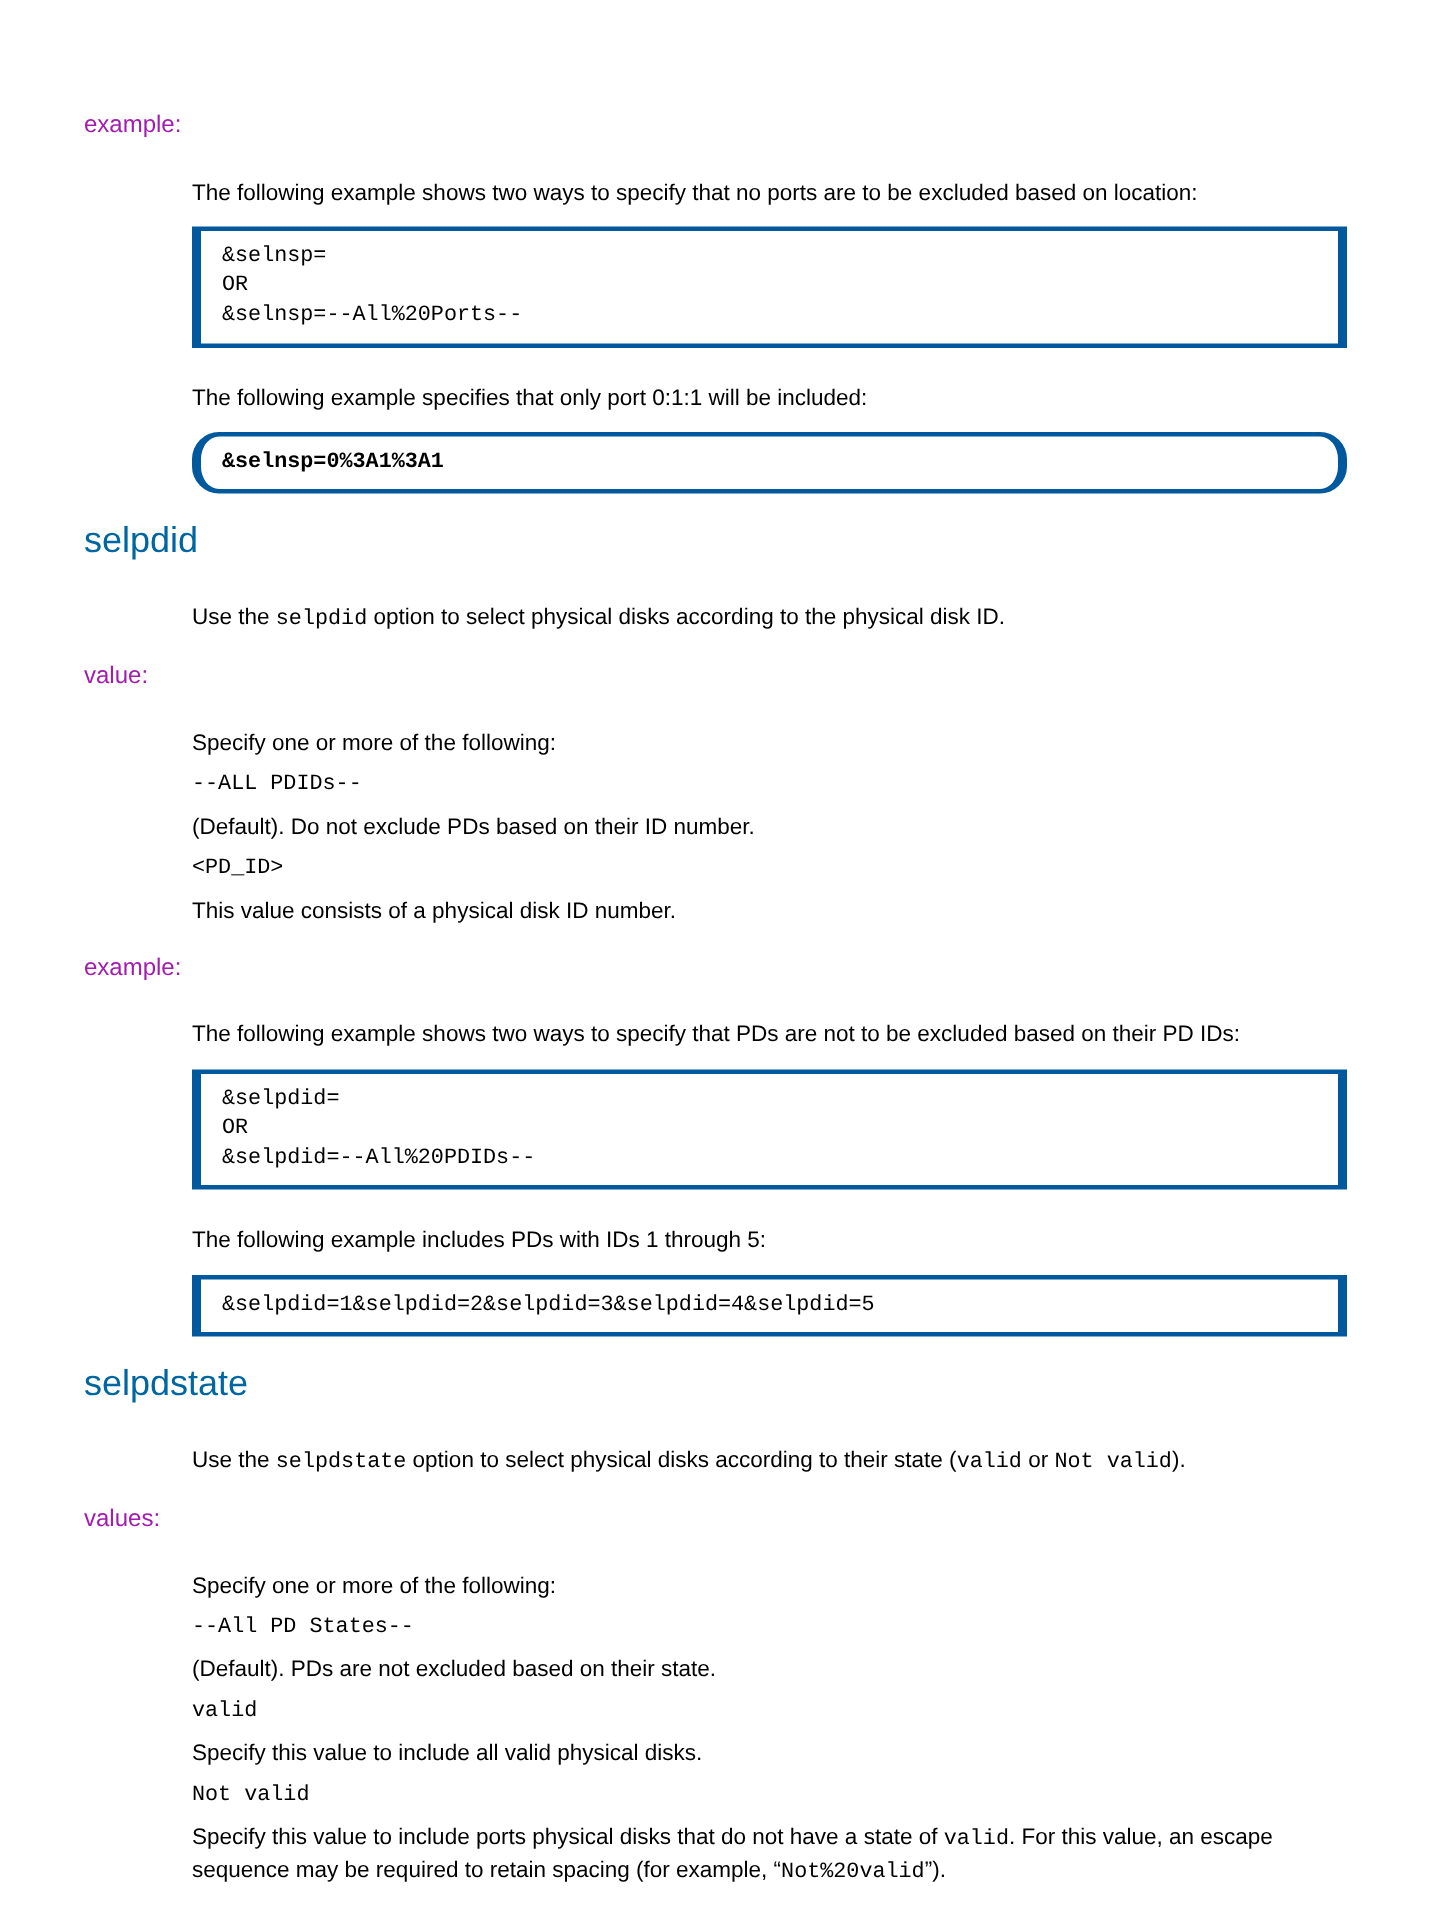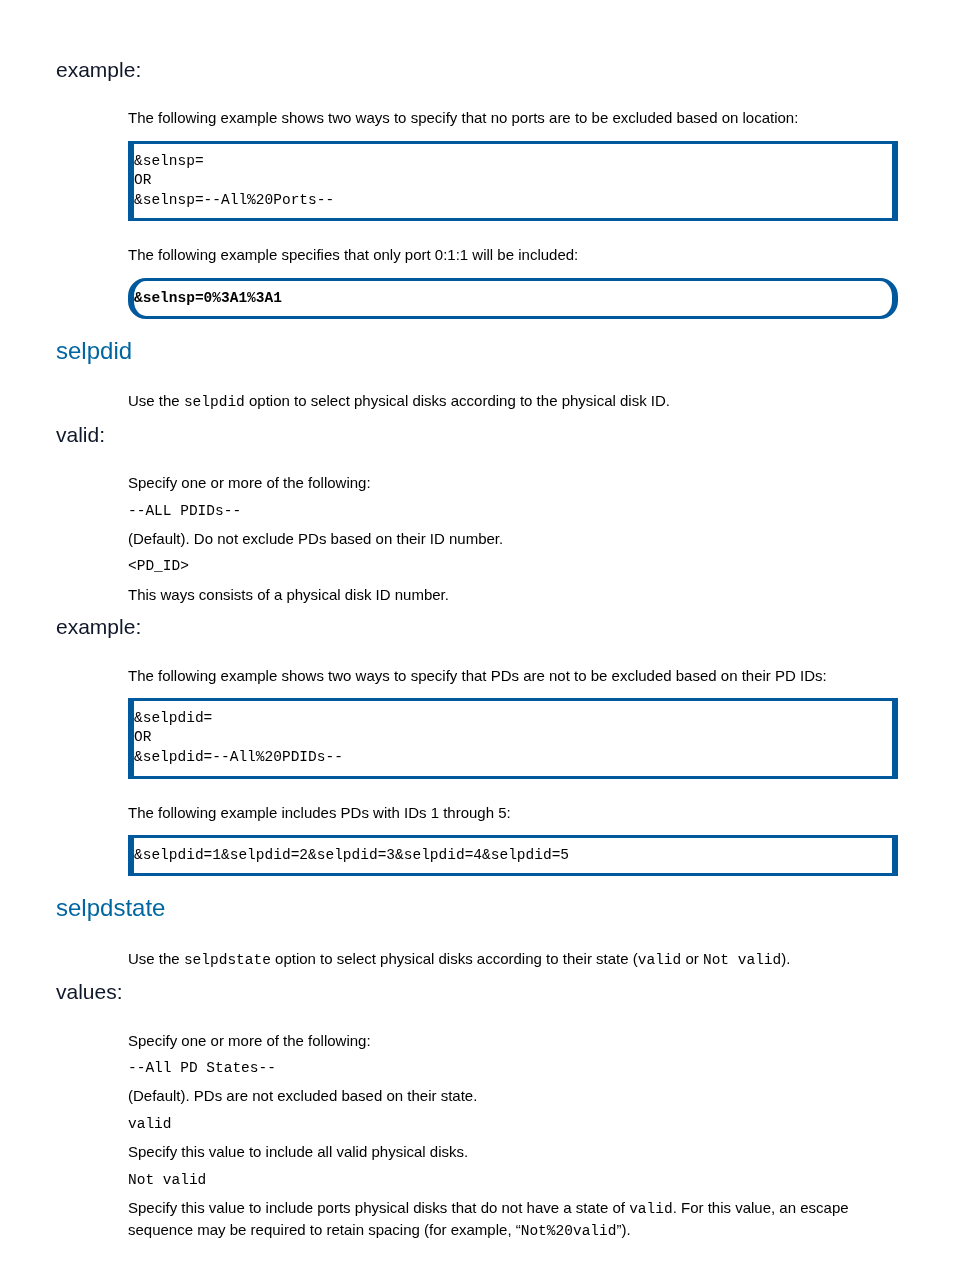--- a/index.html
+++ b/index.html
@@ -14,44 +14,44 @@
   }
   .h2 {
     color: #0066a1;
     font-size: 24px;
     font-weight: normal;
     margin-top: 16px;
     margin-bottom: 10px;
     margin-left: 0;
   }
   .h3 {
-    color: #0f172a;
-    font-size: 21px;
+    color: #a21caf;
+    font-size: 16px;
     font-weight: normal;
-    margin-top: 0;
+    margin-top: 17px;
     margin-bottom: 10px;
     margin-left: 0;
   }
   .indent {
     margin-left: 72px;
   }
   p {
     margin-top: 24px;
     margin-bottom: 8px;
   }
   .mono {
     font-family: "Courier New", monospace;
     font-size: 14.5px;
   }
   .codebox {
     border-top: 3px solid #00599c;
     border-bottom: 3px solid #00599c;
     border-left: 6px solid #00599c;
     border-right: 6px solid #00599c;
-    padding: 8px 0;
+    padding: 8px 14px;
     margin: 12px 0 14px 72px;
     font-family: "Courier New", monospace;
     font-size: 14.5px;
     white-space: pre;
     line-height: 1.35;
   }
   .bold {
     font-weight: bold;
     border-radius: 18px;
   }
@@ -71,26 +71,26 @@
 OR
 &amp;selnsp=--All%20Ports--</div>
 <p class="indent">The following example specifies that only port 0:1:1 will be included:</p>
 <div class="codebox bold">&amp;selnsp=0%3A1%3A1</div>
 
 <div class="h2">selpdid</div>
 <p class="indent">
   <span>Use the </span><span class="mono">selpdid</span><span> option to select physical disks according to the physical disk ID.</span>
 </p>
 
-<div class="h3">valid:</div>
+<div class="h3">value:</div>
 <p class="indent">Specify one or more of the following:</p>
 <p class="indent tighttop mono">--ALL PDIDs--</p>
 <p class="indent tighttop">(Default). Do not exclude PDs based on their ID number.</p>
 <p class="indent tighttop mono">&lt;PD_ID&gt;</p>
-<p class="indent tighttop">This ways consists of a physical disk ID number.</p>
+<p class="indent tighttop">This value consists of a physical disk ID number.</p>
 
 <div class="h3">example:</div>
 <p class="indent">The following example shows two ways to specify that PDs are not to be excluded based on their PD IDs:</p>
 <div class="codebox">&amp;selpdid=
 OR
 &amp;selpdid=--All%20PDIDs--</div>
 <p class="indent">The following example includes PDs with IDs 1 through 5:</p>
 <div class="codebox">&amp;selpdid=1&amp;selpdid=2&amp;selpdid=3&amp;selpdid=4&amp;selpdid=5</div>
 
 <div class="h2">selpdstate</div>

